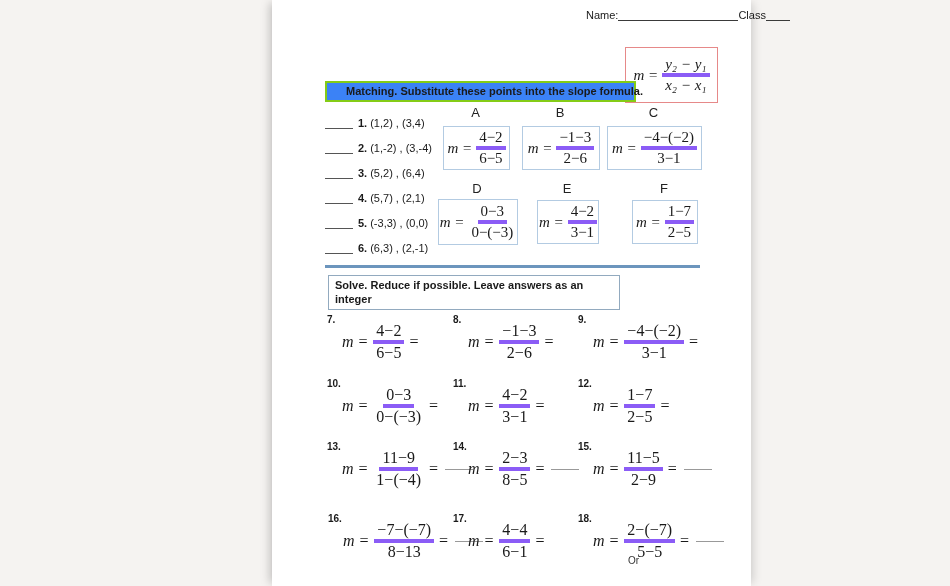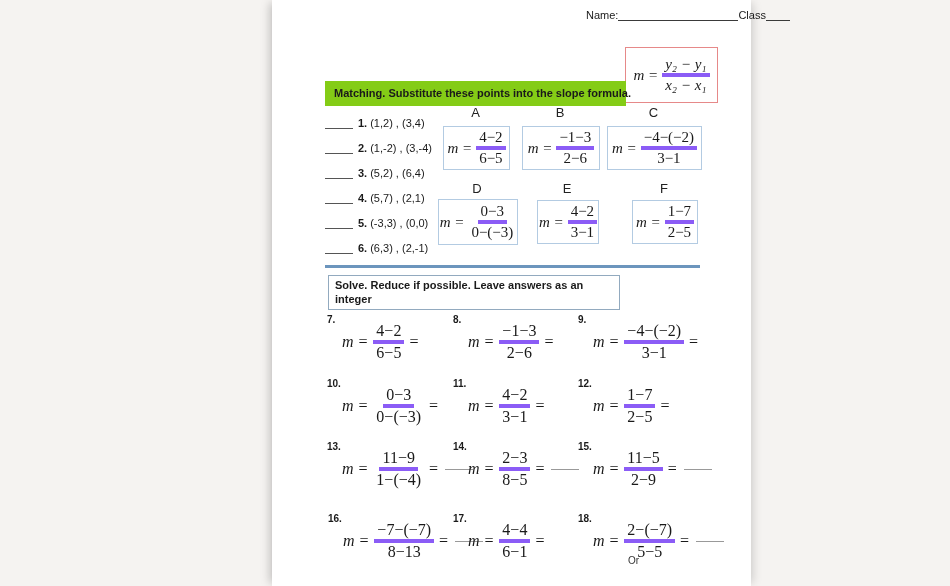--- a/index.html
+++ b/index.html
@@ -34,22 +34,22 @@
   }
 
   
   .frac{display:inline-flex;flex-direction:column;align-items:center;text-align:center;line-height:1.15;}
   .fnum{padding:0 3px;border-bottom:4px solid #8b5cf6;white-space:nowrap;}
   .fden{padding:0 3px;white-space:nowrap;}
 
   
   #matching-instruction{
     position:absolute;left:53px;top:81px;width:288px;height:17px;
-    border:4px solid #84cc16;font-weight:bold;font-size:11px;line-height:17px;
-    padding-left:5px;background:#84cc16;white-space:nowrap;
+    border:2px solid #84cc16;font-weight:bold;font-size:11px;line-height:17px;
+    padding-left:19px;background:#3b82f6;white-space:nowrap;
   }
   .mitem{position:absolute;left:53px;display:flex;align-items:flex-end;font-size:11px;}
   .mblank{width:28px;height:11px;border-bottom:1px solid #555;margin-right:5px;}
   .mnum{font-weight:bold;margin-right:3px;}
 
   .olabel{position:absolute;text-align:center;font-size:13px;color:#222;}
   .obox{
     position:absolute;border:1px solid #b3cbe2;background:#fff;
     display:flex;align-items:center;justify-content:center;gap:4px;
     font-family:"Liberation Serif",serif;font-size:15px;

